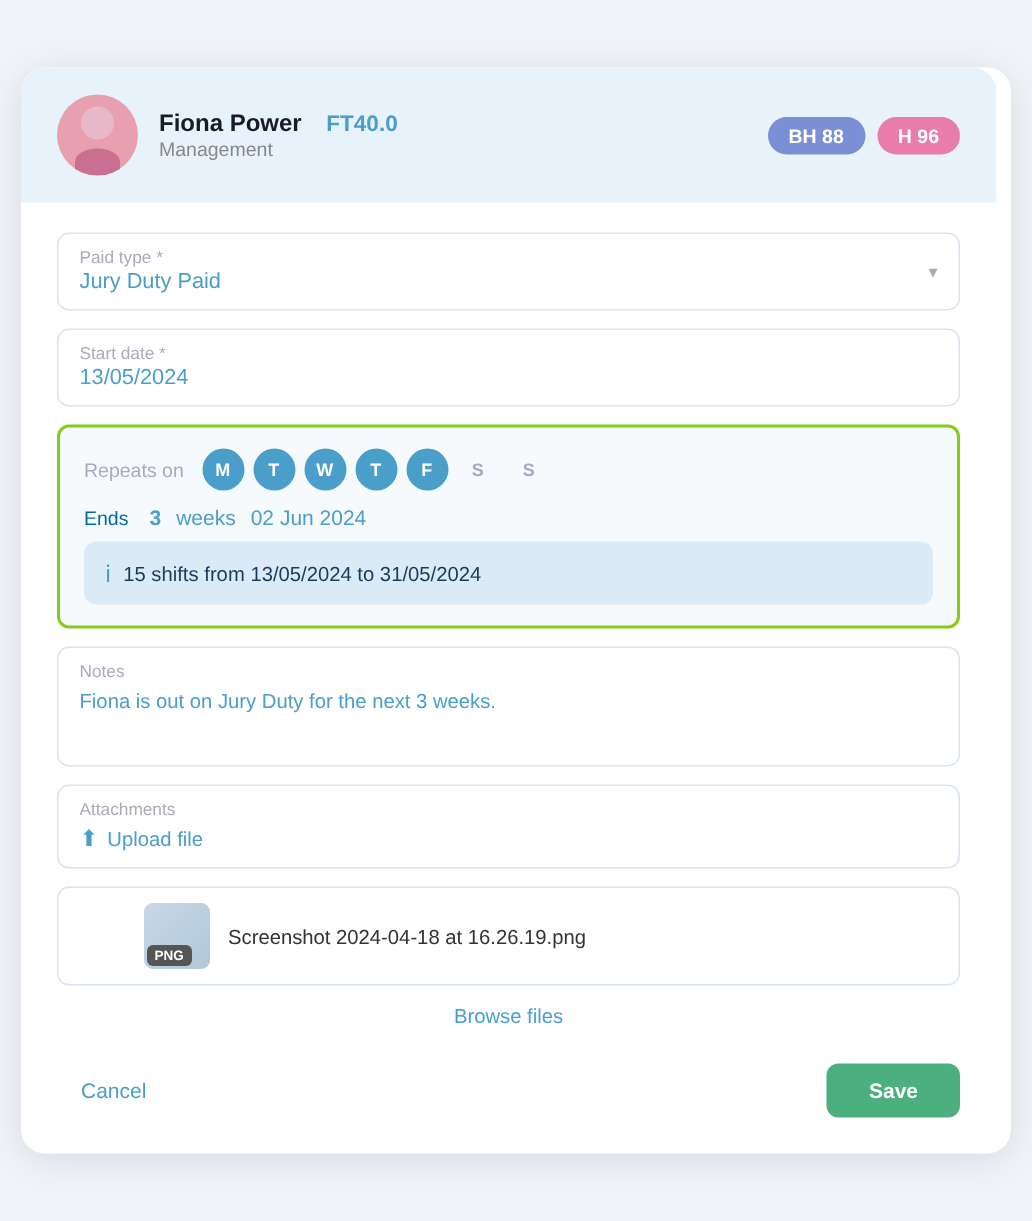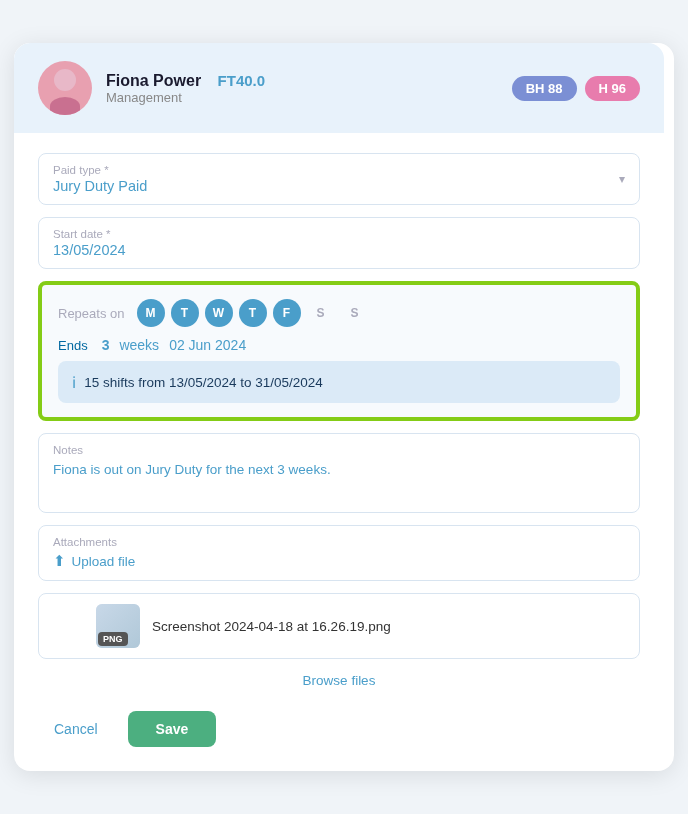--- a/index.html
+++ b/index.html
@@ -112,21 +112,21 @@
       position: absolute;
       right: 14px;
       top: 50%;
       transform: translateY(-50%);
       color: #aab;
       font-size: 12px;
     }
 
     
     .repeats-section {
-      border: 4px solid #84cc16;
+      border: 2px solid #84cc16;
       border-radius: 8px;
       padding: 14px 16px;
       margin-bottom: 12px;
       background: #f7fafd;
     }
     .repeats-row {
       display: flex;
       align-items: center;
       gap: 6px;
       margin-bottom: 10px;
@@ -305,21 +305,21 @@
     .browse-link {
       font-size: 13.5px;
       color: #4a9eca;
       cursor: pointer;
       text-decoration: none;
     }
 
     
     .footer {
       display: flex;
-      justify-content: flex-start;
+      justify-content: space-between;
       align-items: center;
       gap: 14px;
       padding: 10px 24px 0 24px;
     }
     .btn-cancel {
       background: transparent;
       border: none;
       font-size: 14px;
       color: #4a9eca;
       cursor: pointer;

